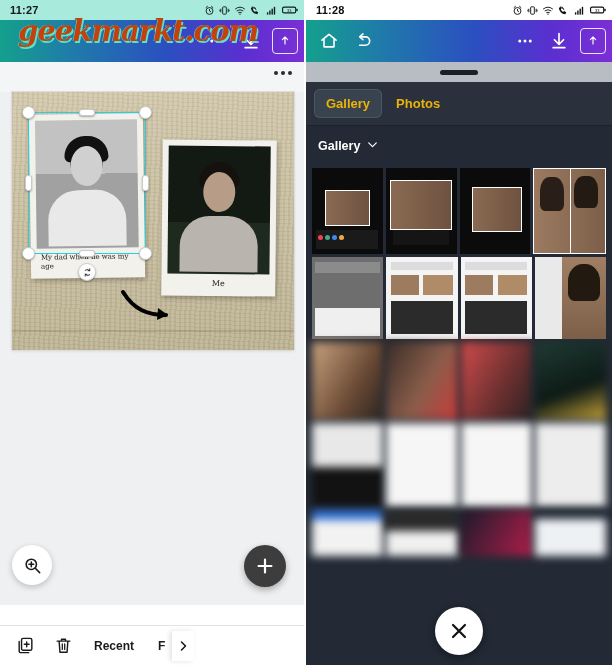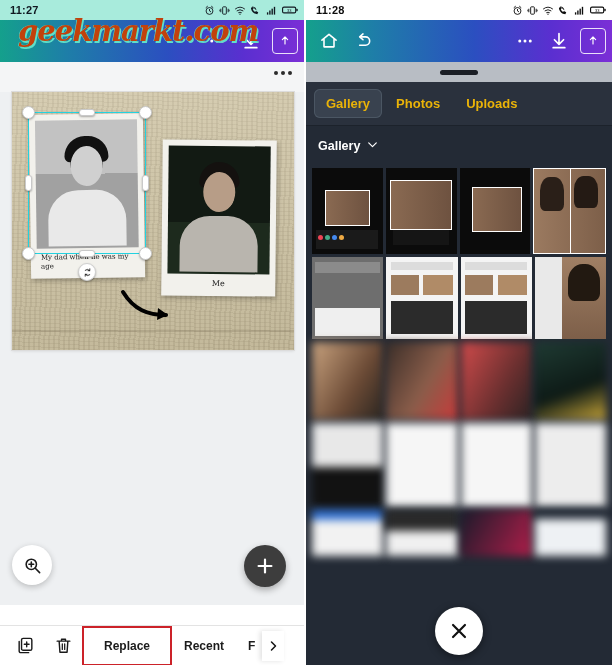--- a/index.html
+++ b/index.html
@@ -358,21 +358,20 @@
             <path d="M16 21H6a2 2 0 0 1-2-2V7" fill="none" stroke="#1a1a1a" stroke-width="1.8" stroke-linecap="round"></path>
             <path d="M13.5 7.5v6M10.5 10.5h6" stroke="#1a1a1a" stroke-width="1.8" stroke-linecap="round"></path>
           </svg>
       </span>
       <span class="tb-icon">
         <svg width="19" height="19" viewBox="0 0 24 24">
             <path d="M4 6.5h16M9.5 6.5V4h5v2.5M6.5 6.5l1 14h9l1-14" fill="none" stroke="#1a1a1a" stroke-width="1.8" stroke-linecap="round" stroke-linejoin="round"></path>
             <path d="M10.5 10v7M13.5 10v7" stroke="#1a1a1a" stroke-width="1.6" stroke-linecap="round"></path>
           </svg>
       </span>
-      <span class="tb-item highlight">Replace</span>
       <span class="tb-item">Recent</span>
       <span class="tb-item tb-clipped">F</span>
       <span class="tb-next">
         <svg width="12" height="12" viewBox="0 0 24 24">
             <path d="M9 4l8 8-8 8" stroke="#111" stroke-width="3" fill="none" stroke-linecap="round" stroke-linejoin="round"></path>
           </svg>
       </span>
     </div>
   </div>
 
@@ -443,21 +442,20 @@
       </span>
     </div>
 
     <div class="sheet-grip-bar">
       <span class="grip"></span>
     </div>
 
     <div class="tabs">
       <span class="tab active">Gallery</span>
       <span class="tab">Photos</span>
-      <span class="tab">Uploads</span>
     </div>
 
     <div class="filter-row">
       <span class="filter-label">Gallery</span>
       <span>
         <svg width="13" height="13" viewBox="0 0 24 24">
             <path d="M5 9l7 7 7-7" stroke="#fff" stroke-width="2.2" fill="none" stroke-linecap="round" stroke-linejoin="round"></path>
           </svg>
       </span>
     </div>

